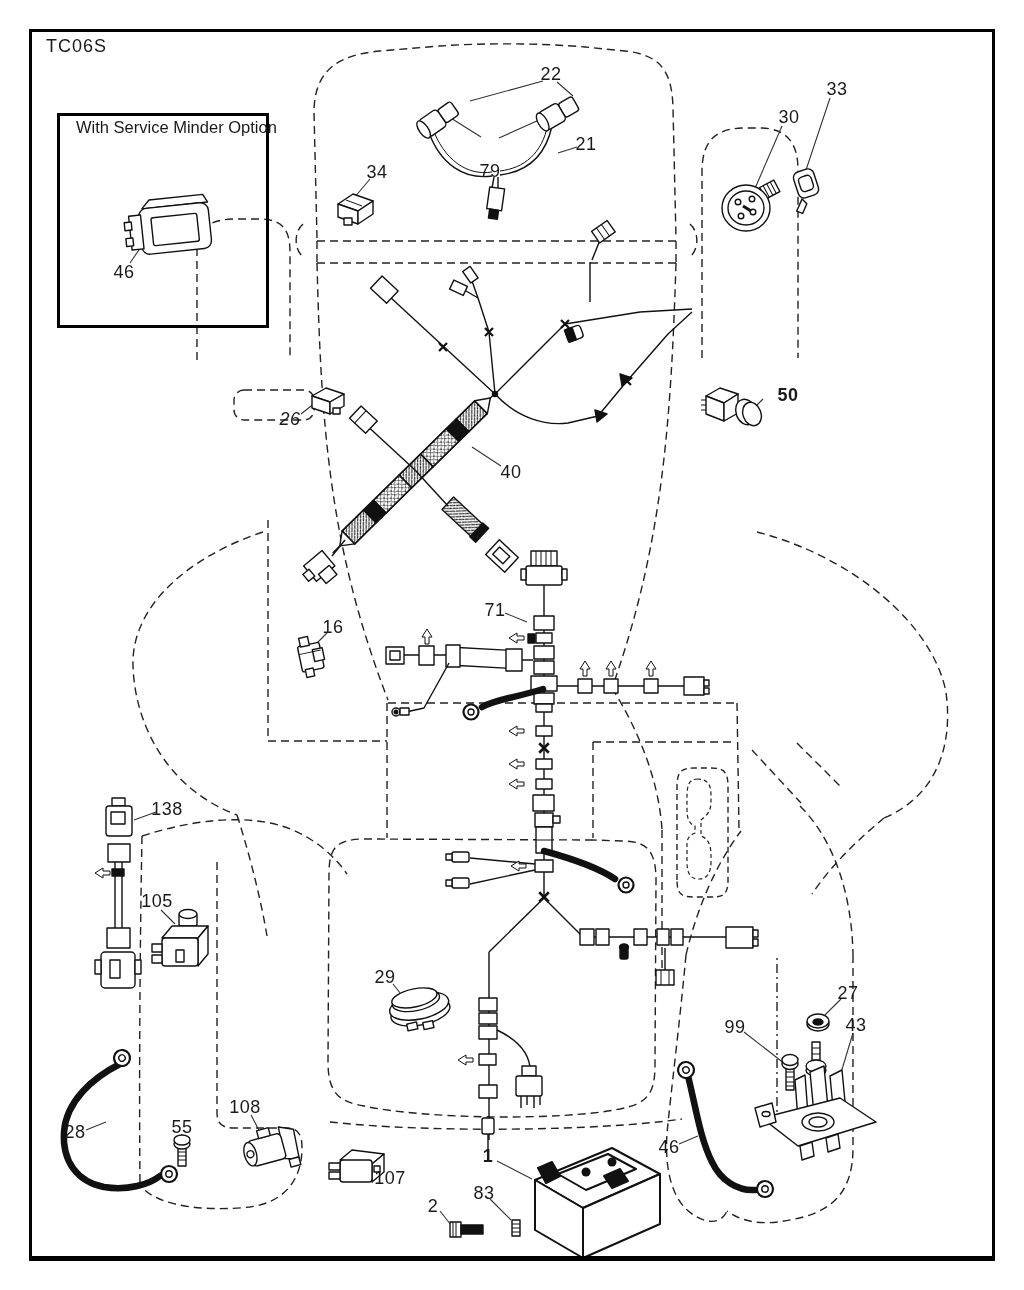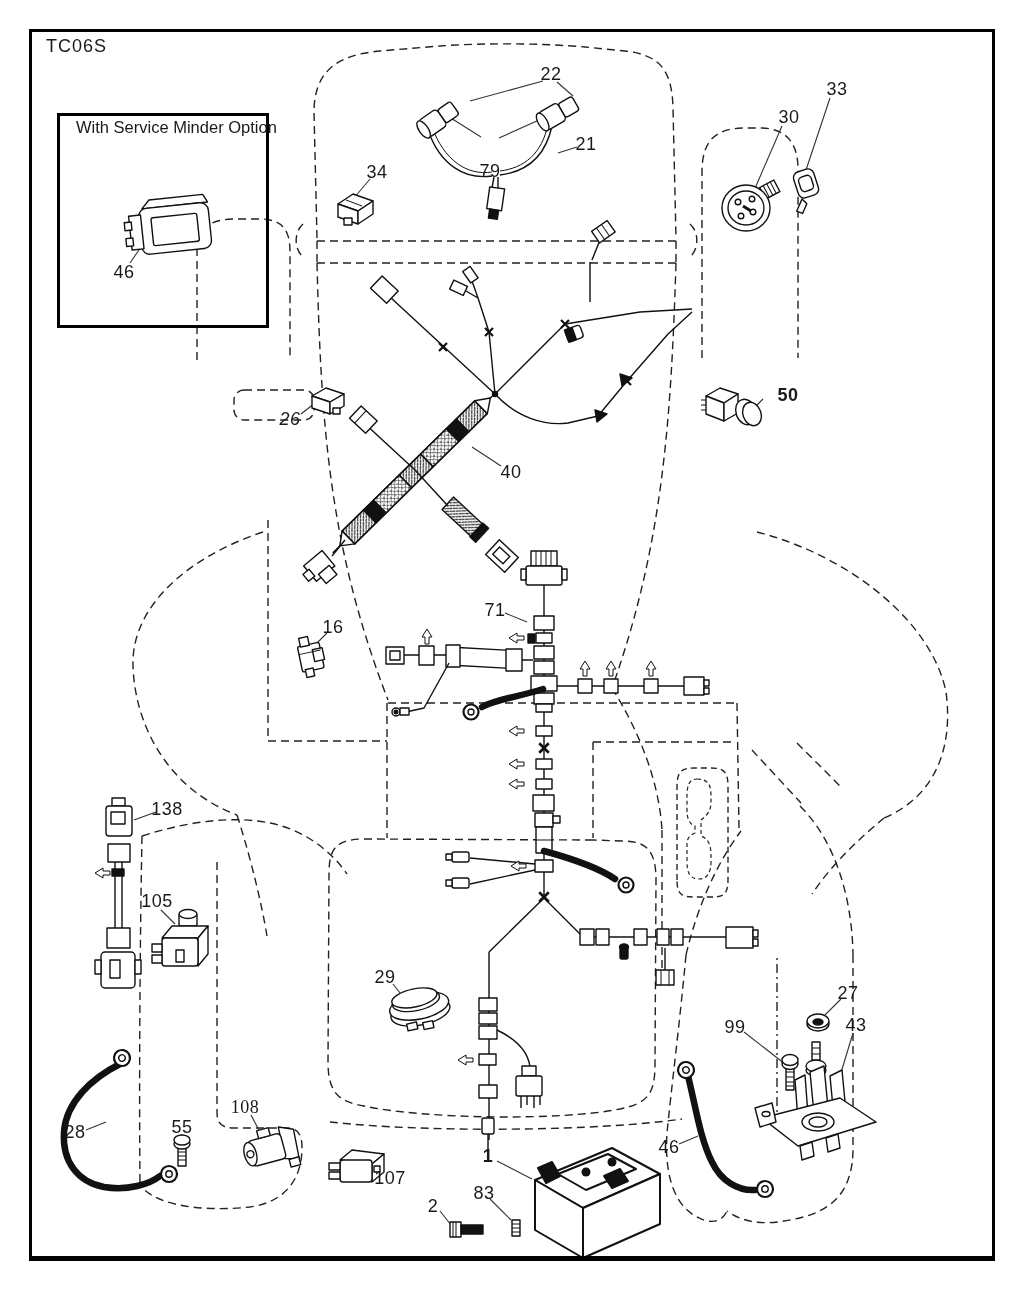--- a/index.html
+++ b/index.html
@@ -518,18 +518,18 @@
     <div class="part-label" style="left: 333px; top: 627px;">16</div>
     <div class="part-label" style="left: 167px; top: 809px;">138</div>
     <div class="part-label" style="left: 157px; top: 901px;">105</div>
     <div class="part-label" style="left: 385px; top: 977px;">29</div>
     <div class="part-label" style="left: 848px; top: 993px;">27</div>
     <div class="part-label" style="left: 856px; top: 1025px;">43</div>
     <div class="part-label" style="left: 735px; top: 1027px;">99</div>
     <div class="part-label" style="left: 669px; top: 1147px;">46</div>
     <div class="part-label" style="left: 75px; top: 1132px;">28</div>
     <div class="part-label" style="left: 182px; top: 1127px;">55</div>
-    <div class="part-label" style="left: 245px; top: 1107px; font-family: Liberation Serif, serif;">108</div>
+    <div class="part-label" style="left: 245px; top: 1107px;">108</div>
     <div class="part-label" style="left: 390px; top: 1178px;">107</div>
     <div class="part-label bold" style="left: 488px; top: 1156px;">1</div>
     <div class="part-label" style="left: 433px; top: 1206px;">2</div>
     <div class="part-label" style="left: 484px; top: 1193px;">83</div>
   </div>
 
 </body></html>

